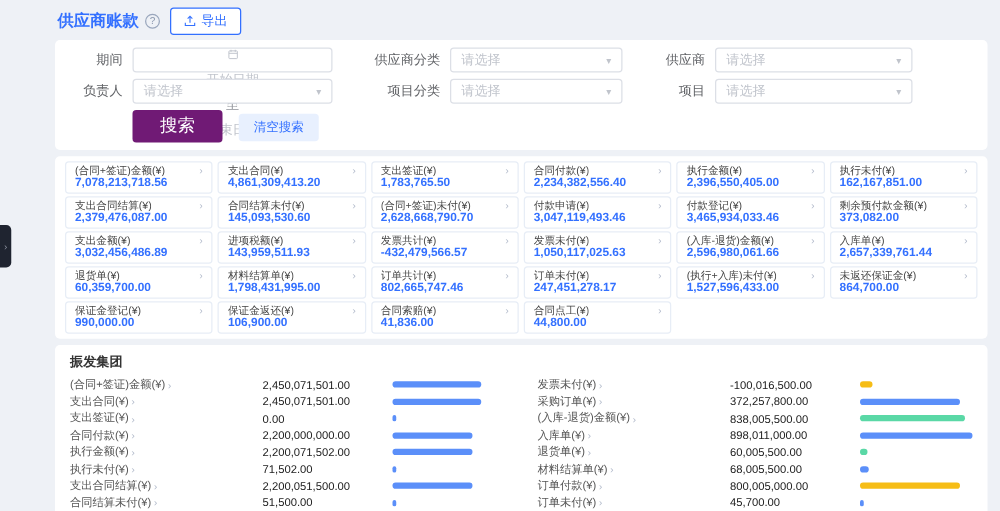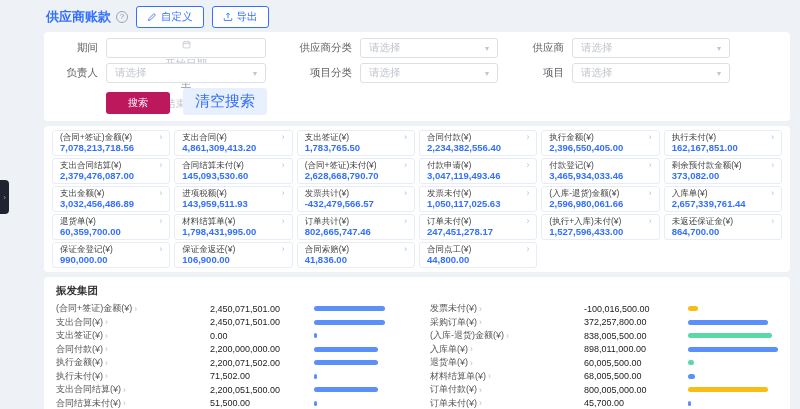--- a/index.html
+++ b/index.html
@@ -33,24 +33,24 @@
   .f-group { display: flex; align-items: center; flex: 1; min-width: 0; }
   .f-label { color: #606266; font-size: 10.5px; margin-right: 8px; white-space: nowrap; text-align: right; }
   .w1 { min-width: 40px; } .w2 { min-width: 62px; } .w3 { min-width: 42px; }
   .control { flex: 1; height: 20px; border: 1px solid #dcdfe6; border-radius: 3px; background: #fff;
     display: flex; align-items: center; justify-content: space-between; padding: 0 8px;
     color: #c0c4cc; font-size: 10.5px; cursor: pointer; min-width: 0; }
   .range { justify-content: flex-start; gap: 6px; flex-direction: column; }
   .range .sep { color: #909399; }
   .caret { color: #c0c4cc; font-size: 8px; margin-left: 4px; }
   .f-actions { margin-top: 3px; padding-left: 48px; }
-  .btn-primary { background: #be185d; color: #fff; border: none; border-radius: 3px;
-    padding: 4px 22px; font-size: 10px; cursor: pointer; font-family: inherit; }
+  .btn-primary { background: #701a75; color: #fff; border: none; border-radius: 3px;
+    padding: 4px 22px; font-size: 14px; cursor: pointer; font-family: inherit; }
   .btn-light { background: #e8f0fe; color: #3370ff; border: none; border-radius: 3px;
-    padding: 4px 12px; margin-left: 10px; font-size: 15px; cursor: pointer; font-family: inherit; }
+    padding: 4px 12px; margin-left: 10px; font-size: 10px; cursor: pointer; font-family: inherit; }
 
   
   .stats-card { margin-top: 5px; padding: 4px 8px; }
   #stats-grid { display: grid; grid-template-columns: repeat(6, 1fr); gap: 2px 4px; }
   .stat-cell { border: 1px solid #e7edf6; border-radius: 3px; padding: 1px 7px 2px; cursor: pointer; }
   .stat-label { display: flex; justify-content: space-between; align-items: center;
     font-size: 8.5px; color: #444; line-height: 10px; white-space: nowrap; overflow: hidden; }
   .stat-label .t { overflow: hidden; text-overflow: ellipsis; }
   .chev { color: #b4bccc; font-size: 8.5px; margin-left: 2px; flex: none; }
   .stat-value { color: #3370ff; font-weight: bold; font-size: 9.5px; line-height: 10px;
@@ -81,28 +81,20 @@
 </div>
 
 <div class="page">
 
   <div class="hdr">
     <div class="title-wrap">
       <h1 class="page-title">供应商账款</h1>
       <span class="help">?</span>
     </div>
     <div class="actions">
-      <button>
-        <span>
-          <svg width="10" height="10" viewBox="0 0 16 16" fill="none" stroke="currentColor" stroke-width="1.4">
-            <path d="M2.5 13.5l.9-3.2 7.7-7.7 2.3 2.3-7.7 7.7-3.2.9z"></path>
-          </svg>
-        </span>
-        <span>自定义</span>
-      </button>
       <button>
         <span>
           <svg width="10" height="10" viewBox="0 0 16 16" fill="none" stroke="currentColor" stroke-width="1.4">
             <path d="M8 10V2M5 4.5L8 1.5l3 3"></path>
               <path d="M2 10v3.5h12V10"></path>
           </svg>
         </span>
         <span>导出</span>
       </button>
     </div>

